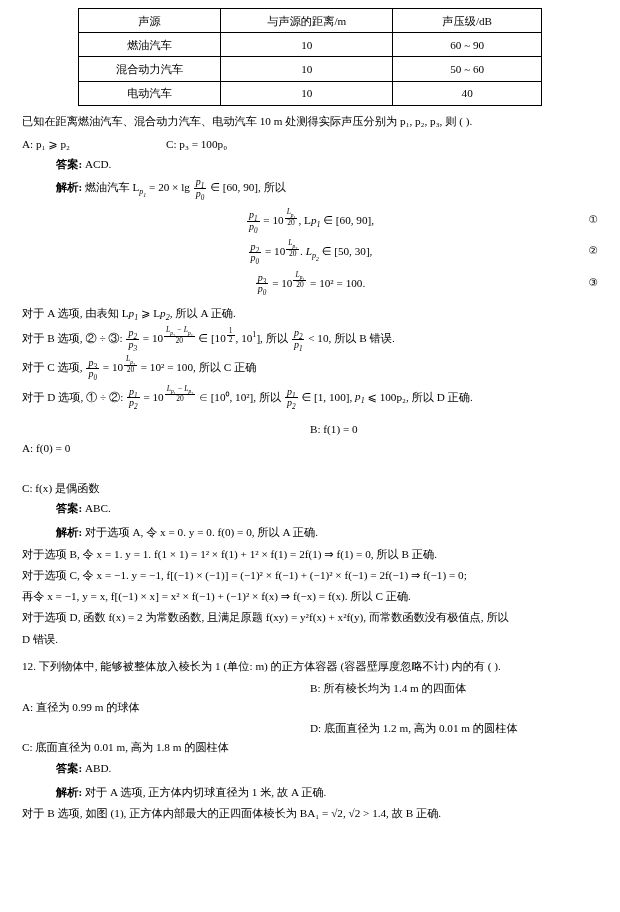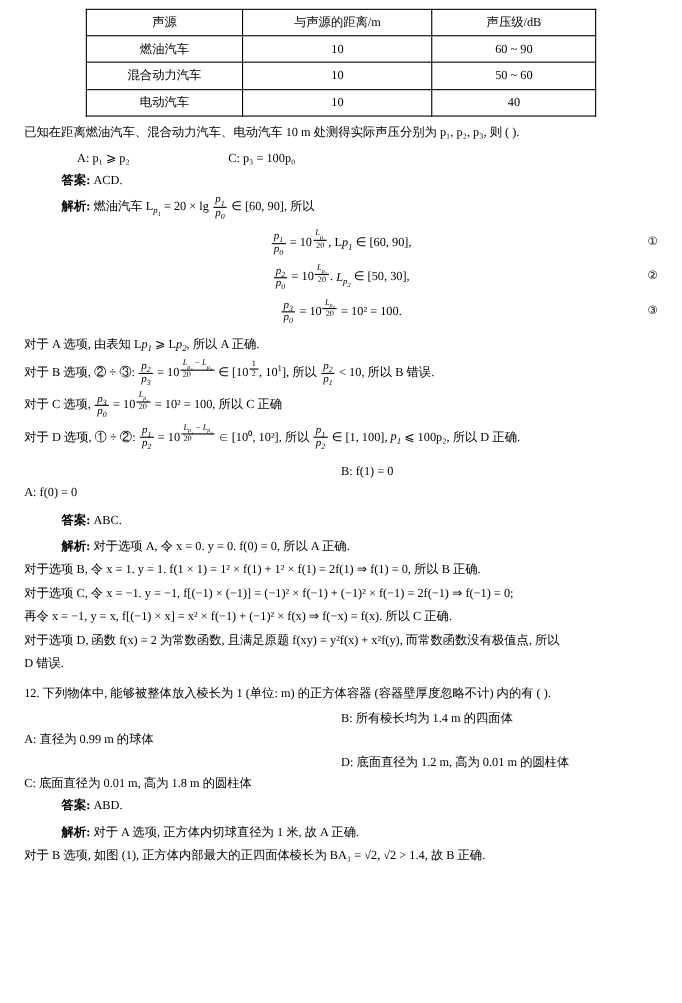--- a/index.html
+++ b/index.html
@@ -56,34 +56,35 @@
     margin-bottom: 2px;
   }
   .lead { font-weight: bold; padding-left: 34px; }
 
   
   .opts4 {
     display: flex;
     width: 100%;
     padding: 2.5px 0;
   }
-  .opts4 > div { flex: 0 0 25%; text-align: center; }
+  .opts4 > div { flex: 0 0 25%; }
   .opts2 {
     display: flex;
     width: 100%;
     padding: 2.5px 0;
   }
   .opts2 > div { flex: 0 0 50%; }
   .opts2 > div:first-child { flex: 0 0 50%; margin-top: 19px; }
 
   
   .it { font-style: italic; }
   .frac {
     display: inline-block;
     vertical-align: middle;
+    text-align: center;
     font-size: 10px;
     line-height: 1.05;
     margin: 0 1px;
   }
   .frac .num { display: block; border-bottom: 1px solid #000; padding: 0 2px; }
   .frac .den { display: block; padding: 0 2px; }
   sup { font-size: 0.72em; vertical-align: super; line-height: 0; }
   sub { font-size: 0.72em; vertical-align: sub; line-height: 0; }
 
   
@@ -214,20 +215,21 @@
     </p>
 
     <div class="spacer6"></div>
 
 
     <div class="opts2">
       <div>A:  f(0) = 0</div>
       <div>B:  f(1) = 0</div>
     </div>
     <div class="opts2">
+      <div>C:  f(x) 是偶函数</div>
     </div>
 
     <p class="para">
       <span class="lead">答案:</span>
       <span>ABC.</span>
     </p>
 
     <div class="spacer3"></div>
 
     <p class="para">

